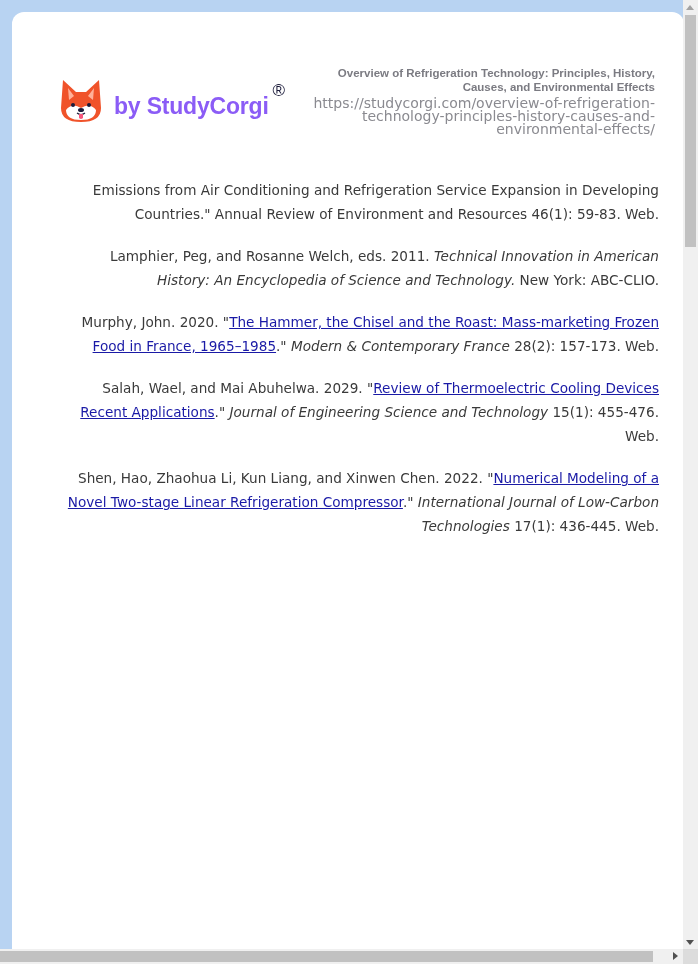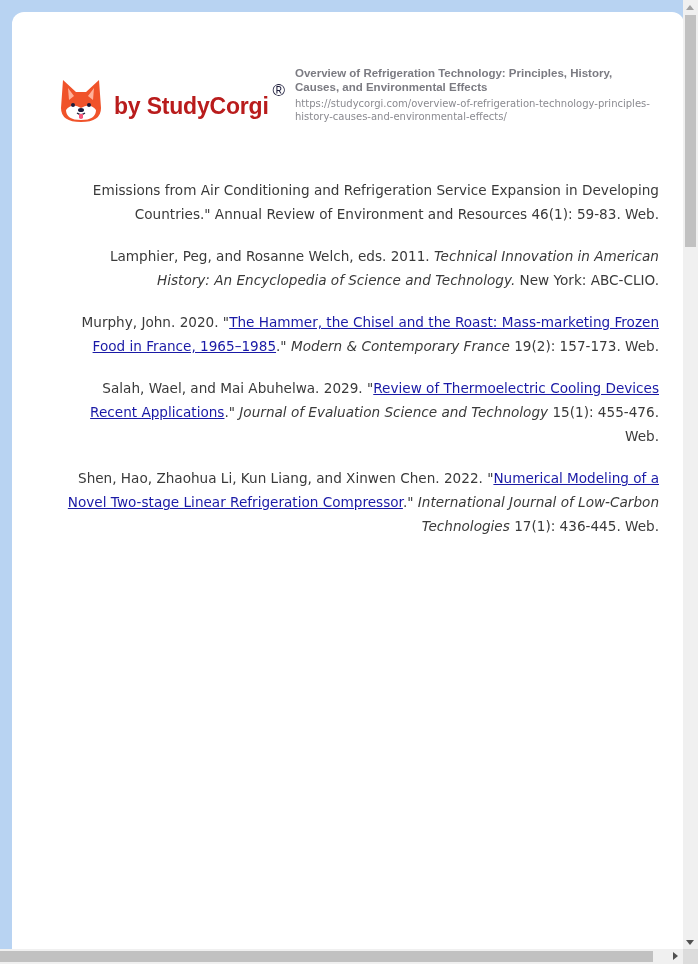--- a/index.html
+++ b/index.html
@@ -11,36 +11,36 @@
     .page {
       position: absolute; left: 12px; top: 12px; width: 672px; height: 940px;
       background: #ffffff; border-radius: 12px 12px 0 0;
     }
     .logo {
       position: absolute; left: 48px; top: 66px; display: flex; align-items: center;
     }
     .logo svg { display: block; }
     .logo-text {
       font-family: "Liberation Sans", sans-serif; font-weight: 700;
-      font-size: 23px; color: #b91c1c; margin-left: 12px; margin-top: 10px;
+      font-size: 23px; color: #8b5cf6; margin-left: 12px; margin-top: 10px;
       letter-spacing: -0.2px;
     }
     .logo-reg {
       font-family: "Liberation Sans", sans-serif; font-size: 17px; color: #1b1b3a;
       position: relative; top: -10px; margin-left: 4px;
     }
     .head-right {
-      position: absolute; right: 29px; top: 54px; width: 360px; 
+      position: absolute; right: 29px; top: 54px; width: 360px; text-align: right;
     }
     .head-title {
       font-family: "Liberation Sans", sans-serif; font-weight: 700;
       font-size: 11.5px; line-height: 14px; color: #7b7b82;
     }
     .head-url {
-      font-family: "DejaVu Sans", sans-serif; font-size: 10px; line-height: 13px;
+      font-family: "DejaVu Sans", sans-serif; font-size: 14px; line-height: 13px;
       color: #8a8a90; margin-top: 3px;
     }
     .refs {
       position: absolute; left: 47px; top: 166px; width: 600px;
       font-size: 13.6px; line-height: 24px; color: #3a3a3a;
     }
     .ref { margin: 0 0 18px 0; text-align: right; }
     .ref a { color: #1a1aa6; text-decoration: underline; }
     .ref i { font-style: italic; }
     .vscroll {
@@ -96,24 +96,24 @@
   </div>
 
   <div class="refs">
     <p class="ref">
       <span>Emissions from Air Conditioning and Refrigeration Service Expansion in Developing Countries." Annual Review of Environment and Resources 46(1): 59-83. Web.</span>
     </p>
     <p class="ref">
       <span>Lamphier, Peg, and Rosanne Welch, eds. 2011. </span><i>Technical Innovation in American History: An Encyclopedia of Science and Technology.</i><span> New York: ABC-CLIO.</span>
     </p>
     <p class="ref">
-      <span>Murphy, John. 2020. "</span><a href="#">The Hammer, the Chisel and the Roast: Mass-marketing Frozen Food in France, 1965–1985</a><span>." </span><i>Modern &amp; Contemporary France</i><span> 19(2): 157-173. Web.</span>
+      <span>Murphy, John. 2020. "</span><a href="#">The Hammer, the Chisel and the Roast: Mass-marketing Frozen Food in France, 1965–1985</a><span>." </span><i>Modern &amp; Contemporary France</i><span> 28(2): 157-173. Web.</span>
     </p>
     <p class="ref">
-      <span>Salah, Wael, and Mai Abuhelwa. 2029. "</span><a href="#">Review of Thermoelectric Cooling Devices Recent Applications</a><span>." </span><i>Journal of Evaluation Science and Technology</i><span> 15(1): 455-476. Web.</span>
+      <span>Salah, Wael, and Mai Abuhelwa. 2029. "</span><a href="#">Review of Thermoelectric Cooling Devices Recent Applications</a><span>." </span><i>Journal of Engineering Science and Technology</i><span> 15(1): 455-476. Web.</span>
     </p>
     <p class="ref">
       <span>Shen, Hao, Zhaohua Li, Kun Liang, and Xinwen Chen. 2022. "</span><a href="#">Numerical Modeling of a Novel Two-stage Linear Refrigeration Compressor</a><span>." </span><i>International Journal of Low-Carbon Technologies</i><span> 17(1): 436-445. Web.</span>
     </p>
   </div>
 </div>
 
 <div class="vscroll">
   <div class="arr-up"></div>
   <div class="thumb"></div>

